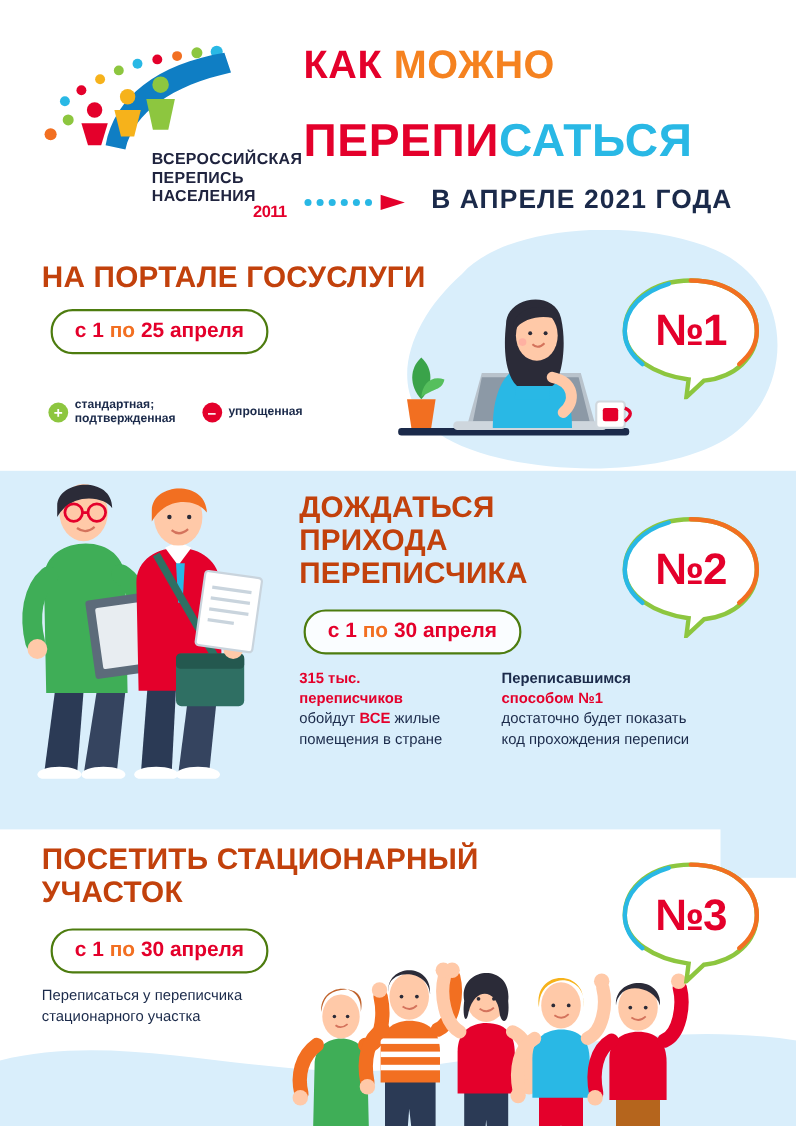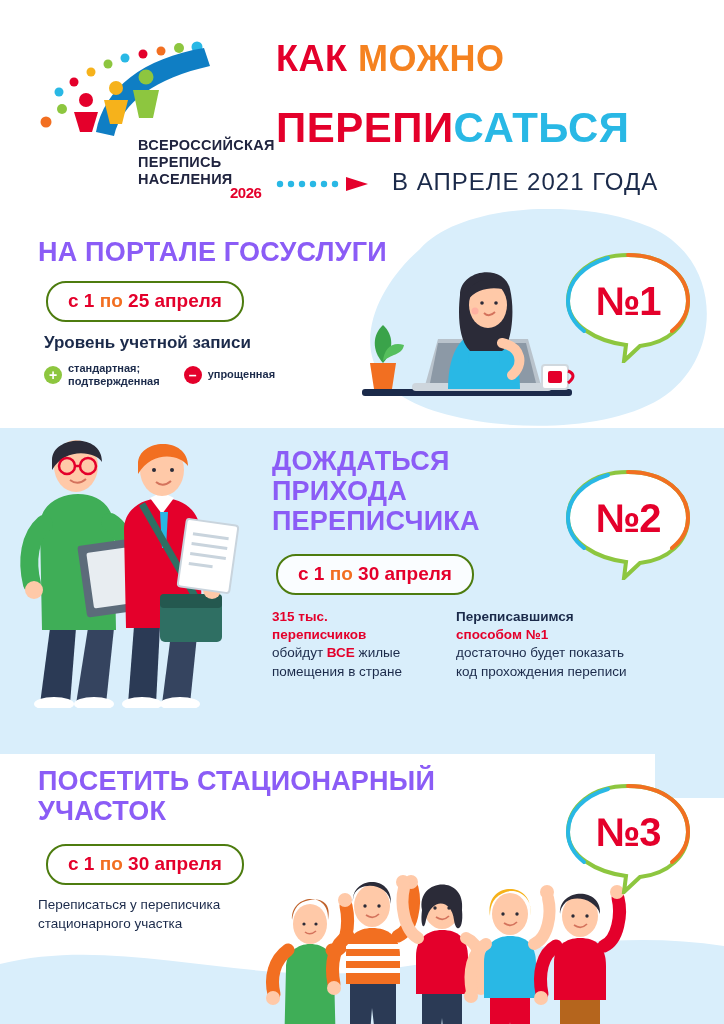--- a/index.html
+++ b/index.html
@@ -67,21 +67,21 @@
     margin-top: 16px;
   }
   .c-red   { color: #e4002b; }
   .c-org   { color: #f58220; }
   .c-cyan  { color: #29b8e5; }
 
   .subtitle {
     position: absolute;
     left: 392px; top: 168px;
     font-size: 24px;
-    font-weight: normal;
+    font-weight: bold;
     color: #1b2a4a;
     letter-spacing: 1px;
     white-space: nowrap;
   }
   .dots-arrow {
     position: absolute;
     left: 276px; top: 170px;
     width: 100px; height: 24px;
   }
 
@@ -95,21 +95,21 @@
   .sec1 .blob {
     position: absolute;
     left: 330px; top: -6px;
     width: 394px; height: 220px;
   }
 
   .h-red {
     position: absolute;
     font-size: 27px;
     font-weight: bold;
-    color: #8b5cf6;
+    color: #c2410c;
     line-height: 1.12;
     letter-spacing: 0.2px;
     white-space: pre-line;
   }
   .s1-head { left: 38px; top: 22px; }
 
   .pill {
     position: absolute;
     border: 2px solid #4d7c0f;
     border-radius: 20px;
@@ -255,21 +255,21 @@
       <circle cx="52" cy="64" r="7" fill="#e4002b"></circle>
       <path d="M40 76 L64 76 L58 96 L46 96 Z" fill="#e4002b"></path>
       <circle cx="82" cy="52" r="7" fill="#f6b21b"></circle>
       <path d="M70 64 L94 64 L88 88 L76 88 Z" fill="#f6b21b"></path>
       <circle cx="112" cy="41" r="7.5" fill="#8dc63f"></circle>
       <path d="M99 54 L125 54 L119 82 L105 82 Z" fill="#8dc63f"></path>
     </svg>
     <div class="logo-text">ВСЕРОССИЙСКАЯ
 ПЕРЕПИСЬ
 НАСЕЛЕНИЯ</div>
-    <div class="logo-2020">2026</div>
+    <div class="logo-2020">2011</div>
   </div>
 
   <div class="title-1">
     <span class="c-red">КАК </span><span class="c-org">МОЖНО</span>
   </div>
   <div class="title-2">
     <span class="c-red">ПЕРЕПИ</span><span class="c-cyan">САТЬСЯ</span>
   </div>
 
   <svg class="dots-arrow" viewBox="0 0 100 24">
@@ -323,21 +323,20 @@
     <path d="M216 128 q10 4 0 12" stroke="#e4002b" stroke-width="3" fill="none"></path>
     <rect x="196" y="128" width="14" height="12" rx="2" fill="#e4002b"></rect>
   </svg>
 
   <div class="h-red s1-head">НА ПОРТАЛЕ ГОСУСЛУГИ</div>
 
   <div class="pill s1-pill">
     <span class="p-red">с 1 </span><span class="p-org">по</span><span class="p-red"> 25 апреля</span>
   </div>
 
-  <div class="s1-sub">Уровень учетной записи</div>
 
   <div class="legend">
     <span class="badge plus">+</span>
     <span class="lg-txt">стандартная;
 подтвержденная</span>
     <span class="gap"></span>
     <span class="badge minus">–</span>
     <span class="lg-txt">упрощенная</span>
   </div>
 

